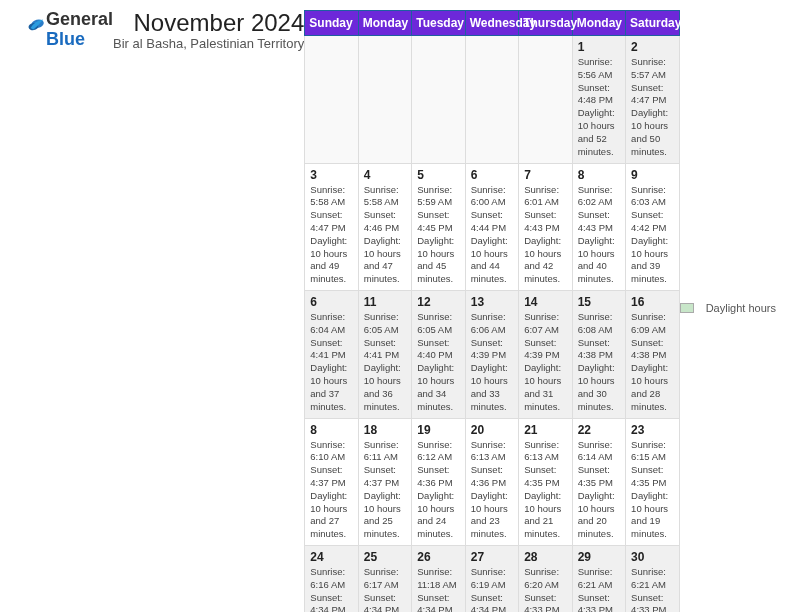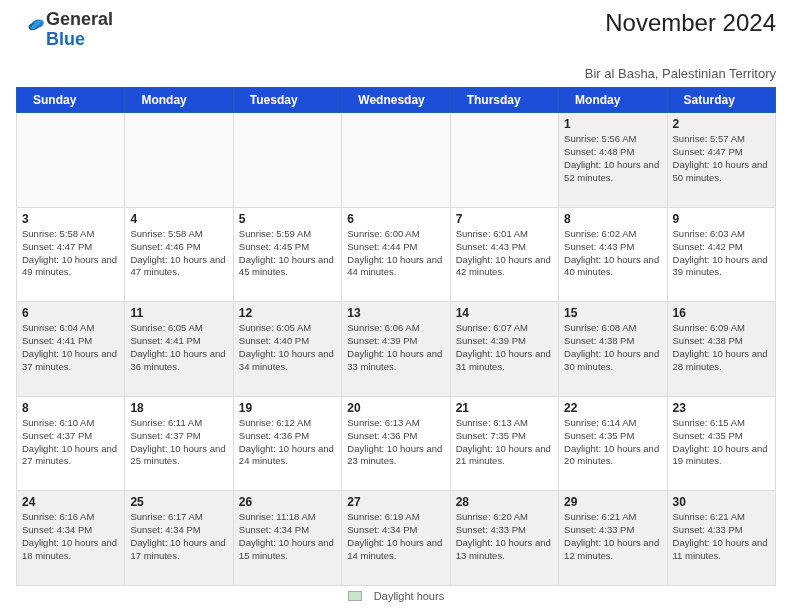--- a/index.html
+++ b/index.html
@@ -8,21 +8,21 @@
       background: #fff;
       width: 792px;
       height: 612px;
       overflow: hidden;
     }
     .page {
       width: 792px;
       height: 612px;
       padding: 10px 16px 10px 16px;
       display: flex;
-      flex-direction: column;
+      flex-direction: row;
       border-radius: 9px;
     }
     .header {
       display: flex;
       justify-content: space-between;
       align-items: flex-start;
       margin-bottom: 6px;
     }
     .logo {
       display: flex;
@@ -46,35 +46,34 @@
     }
     .month-title {
       font-size: 24px;
       font-weight: 300;
       color: #222;
       line-height: 1.1;
     }
     .subtitle {
       font-size: 13px;
       color: #555;
-      margin-top: 30px;
     }
     .calendar {
       flex: 1;
       border: 1px solid #ccc;
       border-collapse: collapse;
       width: 100%;
       table-layout: fixed;
     }
     .calendar th {
-      background: #1d4ed8;
+      background: #6d28d9;
       color: #fff;
       font-size: 12px;
       font-weight: bold;
-      padding: 5px 16px;
+      padding: 5px 4px;
       text-align: left;
       border: 1px solid #1e60a0;
     }
     .calendar td {
       vertical-align: top;
       font-size: 10px;
       color: #333;
       padding: 4px 5px;
       border: 1px solid #ddd;
       height: 84px;
@@ -302,21 +301,21 @@
           <td>
             <div class="day-num">20</div>
             <div class="day-detail">Sunrise: 6:13 AM
 Sunset: 4:36 PM
 Daylight: 10 hours
 and 23 minutes.</div>
           </td>
           <td>
             <div class="day-num">21</div>
             <div class="day-detail">Sunrise: 6:13 AM
-Sunset: 7:35 PM
+Sunset: 4:35 PM
 Daylight: 10 hours
 and 21 minutes.</div>
           </td>
           <td>
             <div class="day-num">22</div>
             <div class="day-detail">Sunrise: 6:14 AM
 Sunset: 4:35 PM
 Daylight: 10 hours
 and 20 minutes.</div>
           </td>

